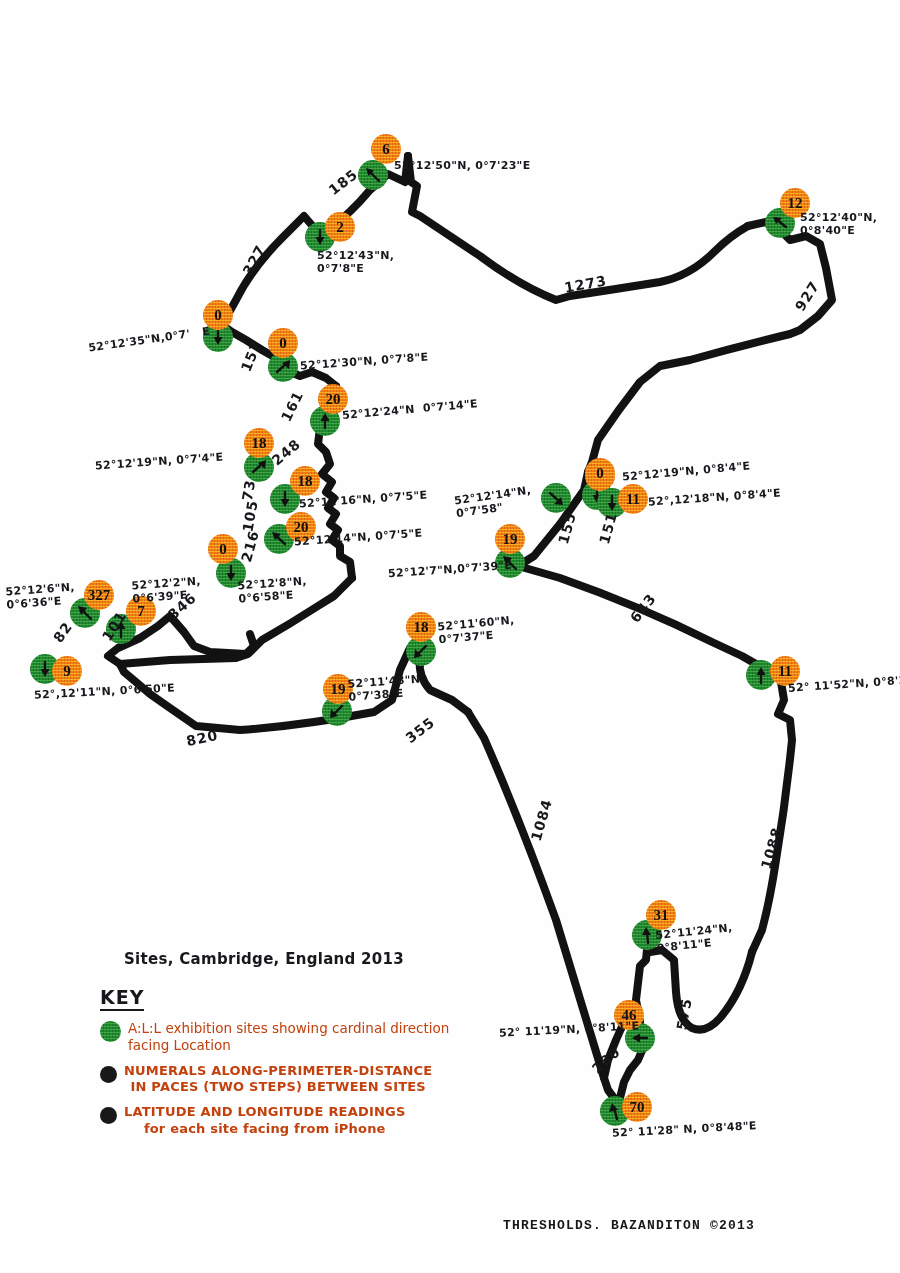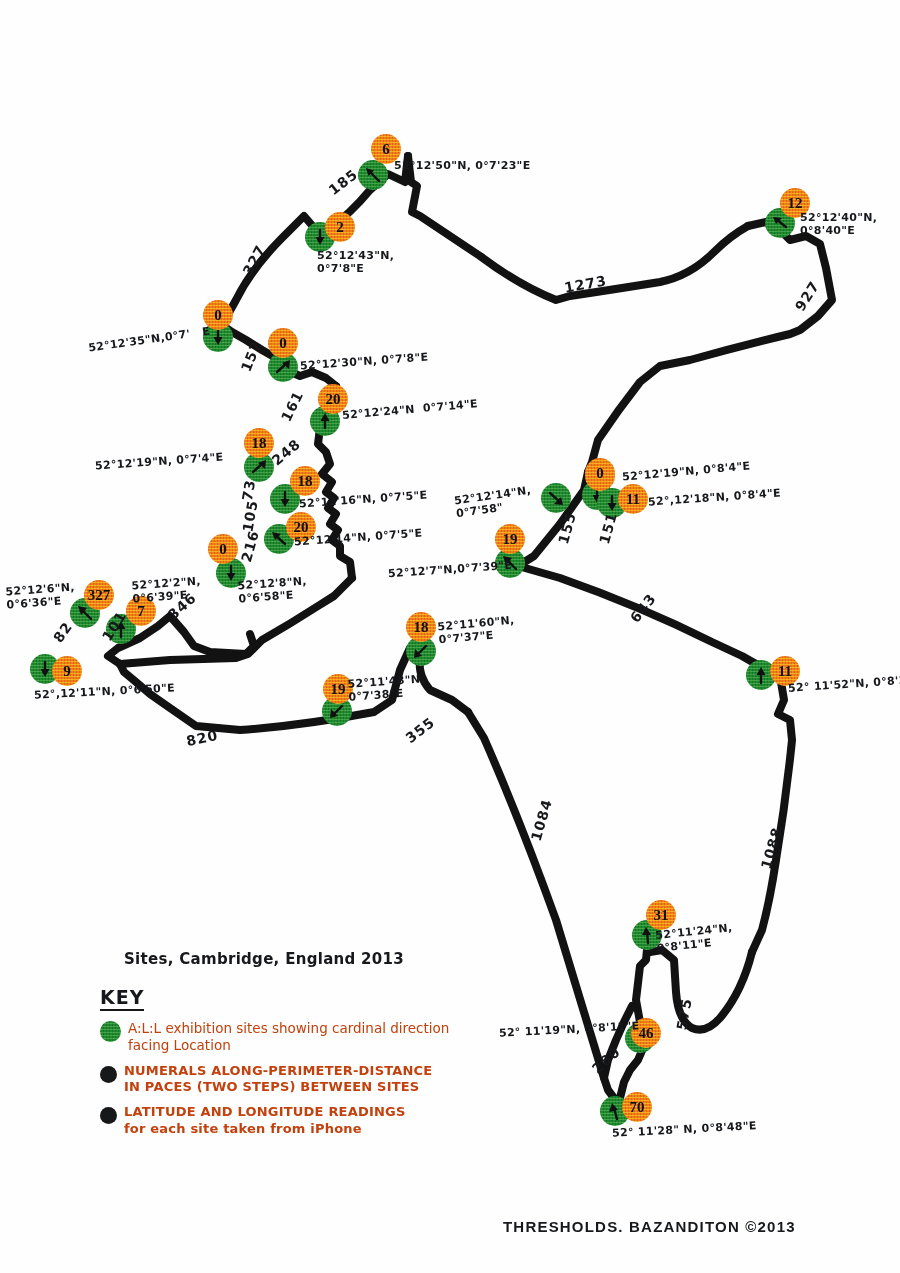--- a/index.html
+++ b/index.html
@@ -49,25 +49,25 @@
      background-image:
         repeating-linear-gradient(0deg, rgba(140,220,120,.35) 0 1px, rgba(0,0,0,0) 1px 3px),
         repeating-linear-gradient(90deg, rgba(0,70,10,.30) 0 1px, rgba(0,0,0,0) 1px 3px);}
   .key-dot.orange{background:#f07f1a;
      background-image:
         repeating-linear-gradient(0deg, rgba(255,220,40,.55) 0 1px, rgba(0,0,0,0) 1px 3px),
         repeating-linear-gradient(90deg, rgba(200,60,0,.38) 0 1px, rgba(0,0,0,0) 1px 3px);}
   .key-dot.black{background:#17181a;width:17px;height:17px;margin-top:3px;}
   .key-text{font-size:13.5px;color:#c2410c;font-family:"DejaVu Sans", sans-serif;
             line-height:1.25;font-weight:500;}
-  .key-text.upper{font-size:13px;letter-spacing:.2px;font-weight:600;}
+  .key-text.upper{font-size:13px;letter-spacing:.2px;font-weight:600;text-align:center;}
   .key-text .l2{display:block;}
 
-  #footer{position:absolute;left:503px;top:1218px;font-size:15px;font-weight:700;
-          letter-spacing:1.2px;color:#16181c;font-family:Liberation Sans, sans-serif;z-index:8;}
+  #footer{position:absolute;left:503px;top:1218px;font-size:13px;font-weight:700;
+          letter-spacing:1.2px;color:#16181c;font-family:Liberation Mono, monospace;z-index:8;}
 </style>
 </head>
 <body>
 
 <div id="sheet">
 
   <svg id="mapsvg" viewBox="0 0 900 1273" xmlns="http://www.w3.org/2000/svg">
     <g fill="none" stroke="#121212" stroke-linecap="round" stroke-linejoin="round">
 
       <path stroke-width="8" d="M222,325 L236,300 Q252,268 282,238 L304,216 L316,230 L330,228
@@ -353,21 +353,21 @@
     <svg width="20" height="20" viewBox="0 0 20 20">
       <g stroke="#111" stroke-width="2.4" fill="none" stroke-linecap="round">
           <line x1="11" y1="18" x2="10" y2="6"></line>
         </g>
       <polygon points="9,2 5,10 14,10" fill="#111"></polygon>
     </svg>
   </div>
   <div class="hand coord" style="left:656px;top:926px;transform:rotate(-6deg);">52°11'24"N,
 0°8'11"E</div>
 
-  <div class="marker m-alt" style="left:631px;top:1000px;margin-top:18px;">46</div>
+  <div class="marker m-alt" style="left:614px;top:1000px;">46</div>
   <div class="marker m-site" style="left:625px;top:1023px;">
     <svg width="20" height="20" viewBox="0 0 20 20">
       <g stroke="#111" stroke-width="2.4" fill="none" stroke-linecap="round">
           <line x1="17" y1="10" x2="6" y2="10"></line>
         </g>
       <polygon points="2,10 10,5.5 10,14.5" fill="#111"></polygon>
     </svg>
   </div>
   <div class="hand coord" style="left:499px;top:1024px;transform:rotate(-3deg);">52° 11'19"N, 0°8'11"E</div>
 
@@ -424,20 +424,20 @@
       <span class="key-text upper">
         <span>NUMERALS ALONG-PERIMETER-DISTANCE</span>
         <span class="l2">IN PACES (TWO STEPS) BETWEEN SITES</span>
       </span>
     </div>
 
     <div class="key-row">
       <span class="key-dot black"></span>
       <span class="key-text upper">
         <span>LATITUDE AND LONGITUDE READINGS</span>
-        <span class="l2">for each site taken from iPhone</span>
+        <span class="l2">for each site facing from iPhone</span>
       </span>
     </div>
   </div>
 
   <div id="footer">THRESHOLDS. BAZANDITON ©2013</div>
 
 </div>
 
 </body></html>

